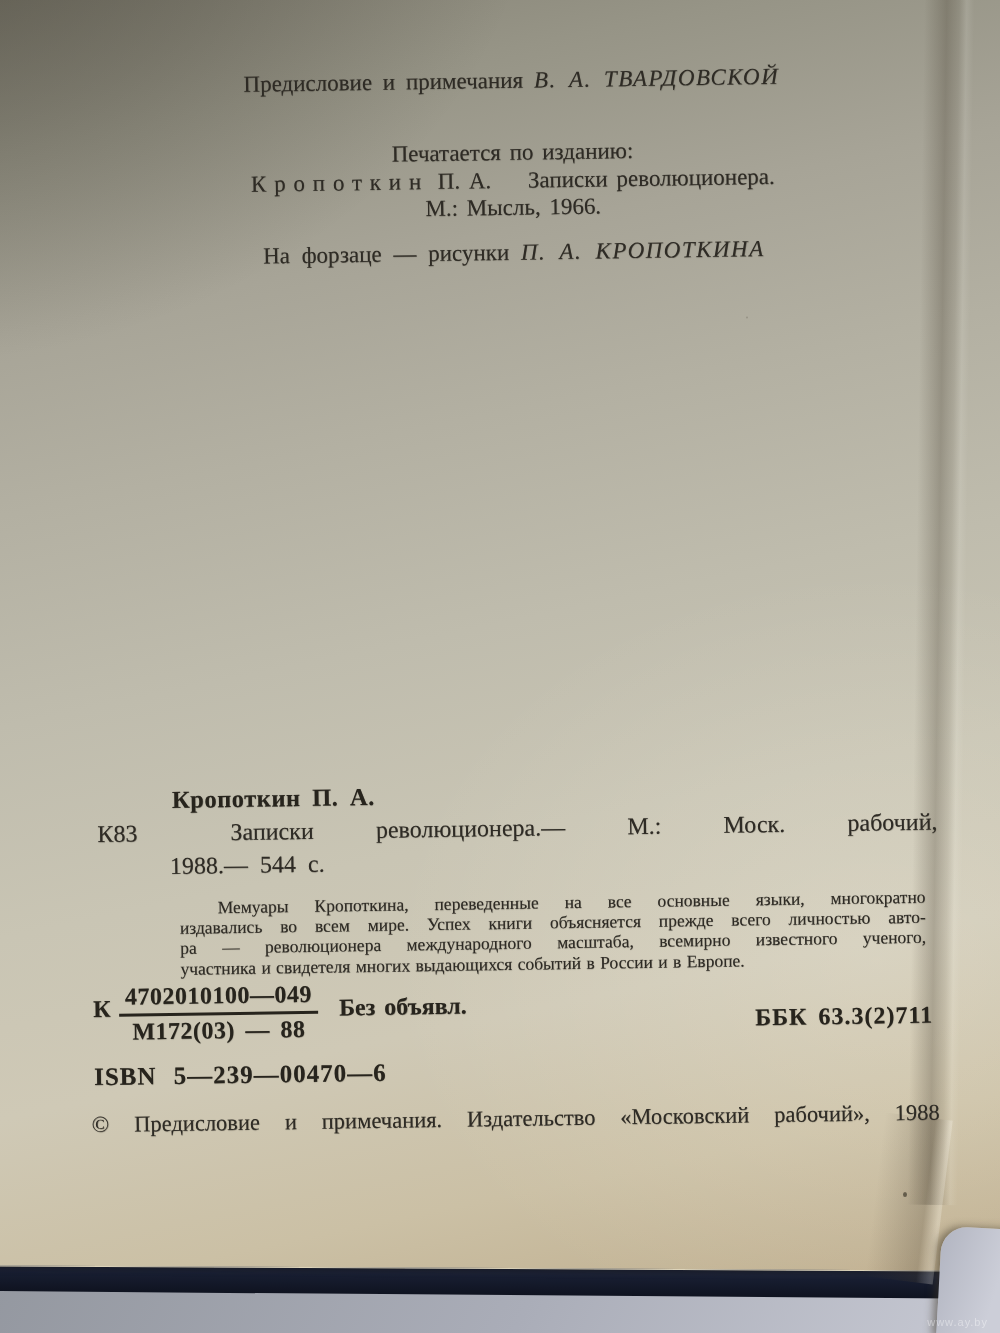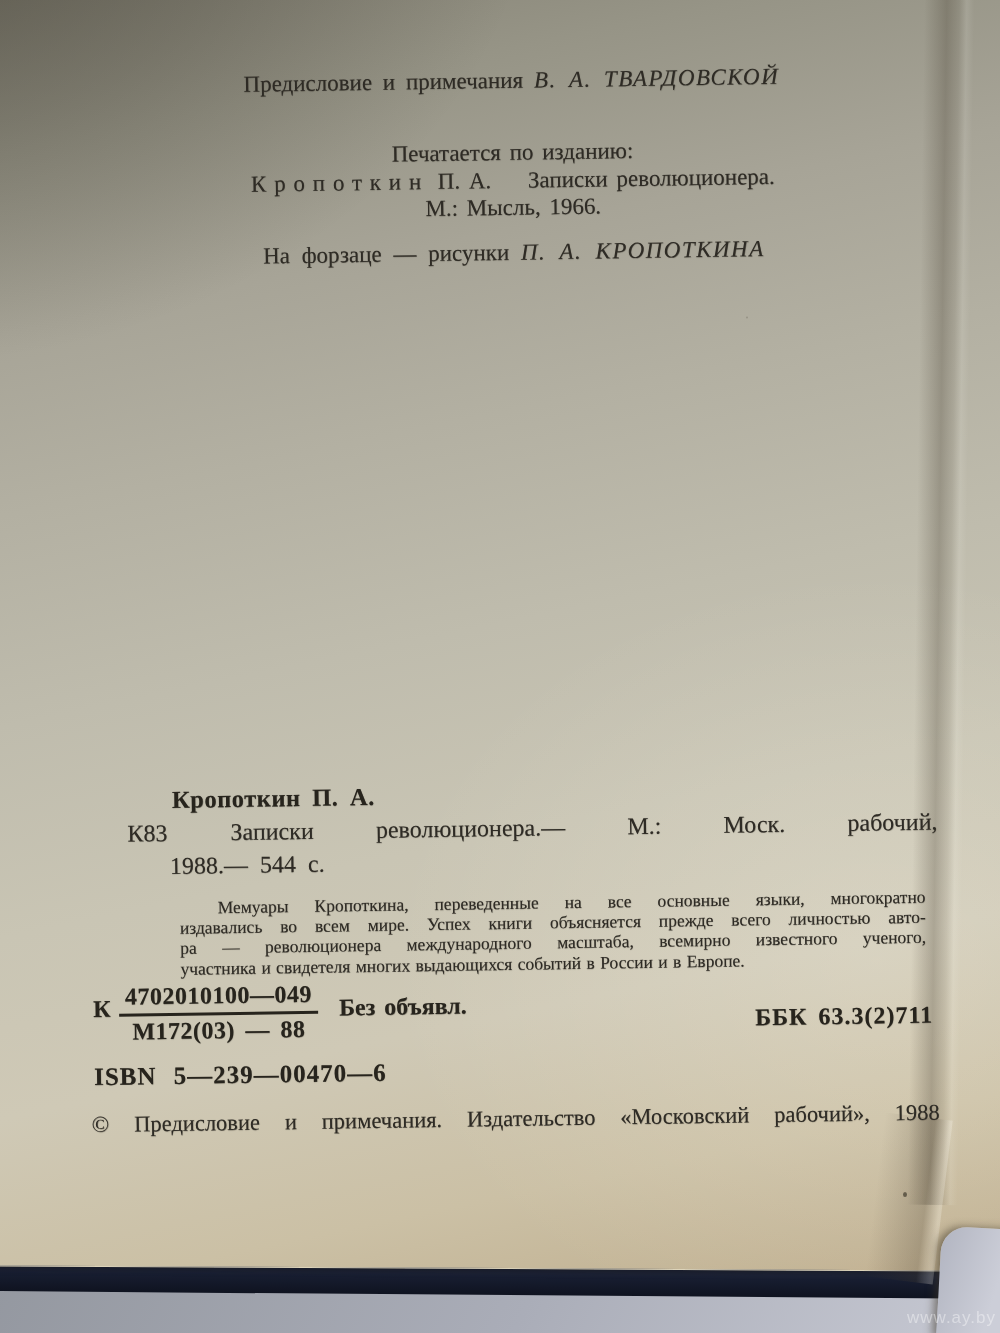--- a/index.html
+++ b/index.html
@@ -50,37 +50,37 @@
   .t{position:absolute;color:#2e2b25;text-shadow:0.3px 0.4px 0.7px rgba(40,36,28,0.5);}
   .b{font-weight:bold;color:#27241d;}
   .center-block{left:45px;width:950px;text-align:center;}
   .preface{top:68px;font-size:23px;word-spacing:5px;}
   .name-caps{font-style:italic;letter-spacing:1.5px;}
   .edition{top:139px;font-size:23px;line-height:27.5px;word-spacing:3px;}
   .sp-letters{letter-spacing:0.34em;}
   .gap{display:inline-block;width:28px;}
   .endpaper{top:240px;font-size:23px;word-spacing:6px;}
   .card-author{left:170px;top:781px;font-size:24.5px;word-spacing:5px;letter-spacing:0.5px;}
-  .card-index{left:95px;top:815px;font-size:24px;margin-left:30px;}
+  .card-index{left:95px;top:815px;font-size:24px;}
   .card-title1{left:228px;top:815px;width:707px;font-size:24px;text-align:justify;text-align-last:justify;}
   .card-title2{left:167px;top:848px;font-size:24px;word-spacing:6px;}
   .annotation{left:176px;top:893px;width:746px;font-size:17.5px;line-height:20.2px;word-spacing:1px;}
   .annotation .jline{text-align:justify;text-align-last:justify;}
   .annotation .lastline{text-align:left;}
   .annotation .indent{padding-left:38px;}
   .formula-letter{left:88px;top:990px;font-size:24px;}
   .fraction{left:114px;top:978px;text-align:center;font-size:24px;}
   .fraction .num{display:inline-block;padding:0 6px 3px 6px;border-bottom:3px solid #27241d;letter-spacing:0.5px;}
   .fraction .den{padding-top:2px;word-spacing:4px;letter-spacing:0.5px;}
   .no-announce{left:334px;top:992px;font-size:24px;word-spacing:3px;}
   .bbk{left:750px;top:1008px;font-size:24px;letter-spacing:1px;word-spacing:4px;}
   .isbn{left:88px;top:1057px;font-size:25px;word-spacing:10px;letter-spacing:1px;}
   .copyright{left:85px;top:1106px;width:848px;font-size:22.5px;text-align:justify;text-align-last:justify;}
   .copyright .csym{font-size:23px;}
-  .watermark{right:4px;bottom:5px;font-family:"Liberation Sans",sans-serif;font-size:17px;letter-spacing:1px;color:rgba(255,255,255,0.40);}
+  .watermark{right:12px;bottom:5px;font-family:"Liberation Sans",sans-serif;font-size:11px;letter-spacing:1px;color:rgba(255,255,255,0.40);}
 </style>
 </head>
 <body>
 
 <div class="abs cover-strip"></div>
 <div class="abs page"></div>
 <div class="abs gutter-shadow"></div>
 <div class="abs curl-shadow"></div>
 <div class="abs corner-surface"></div>
 <div class="abs speck"></div>

